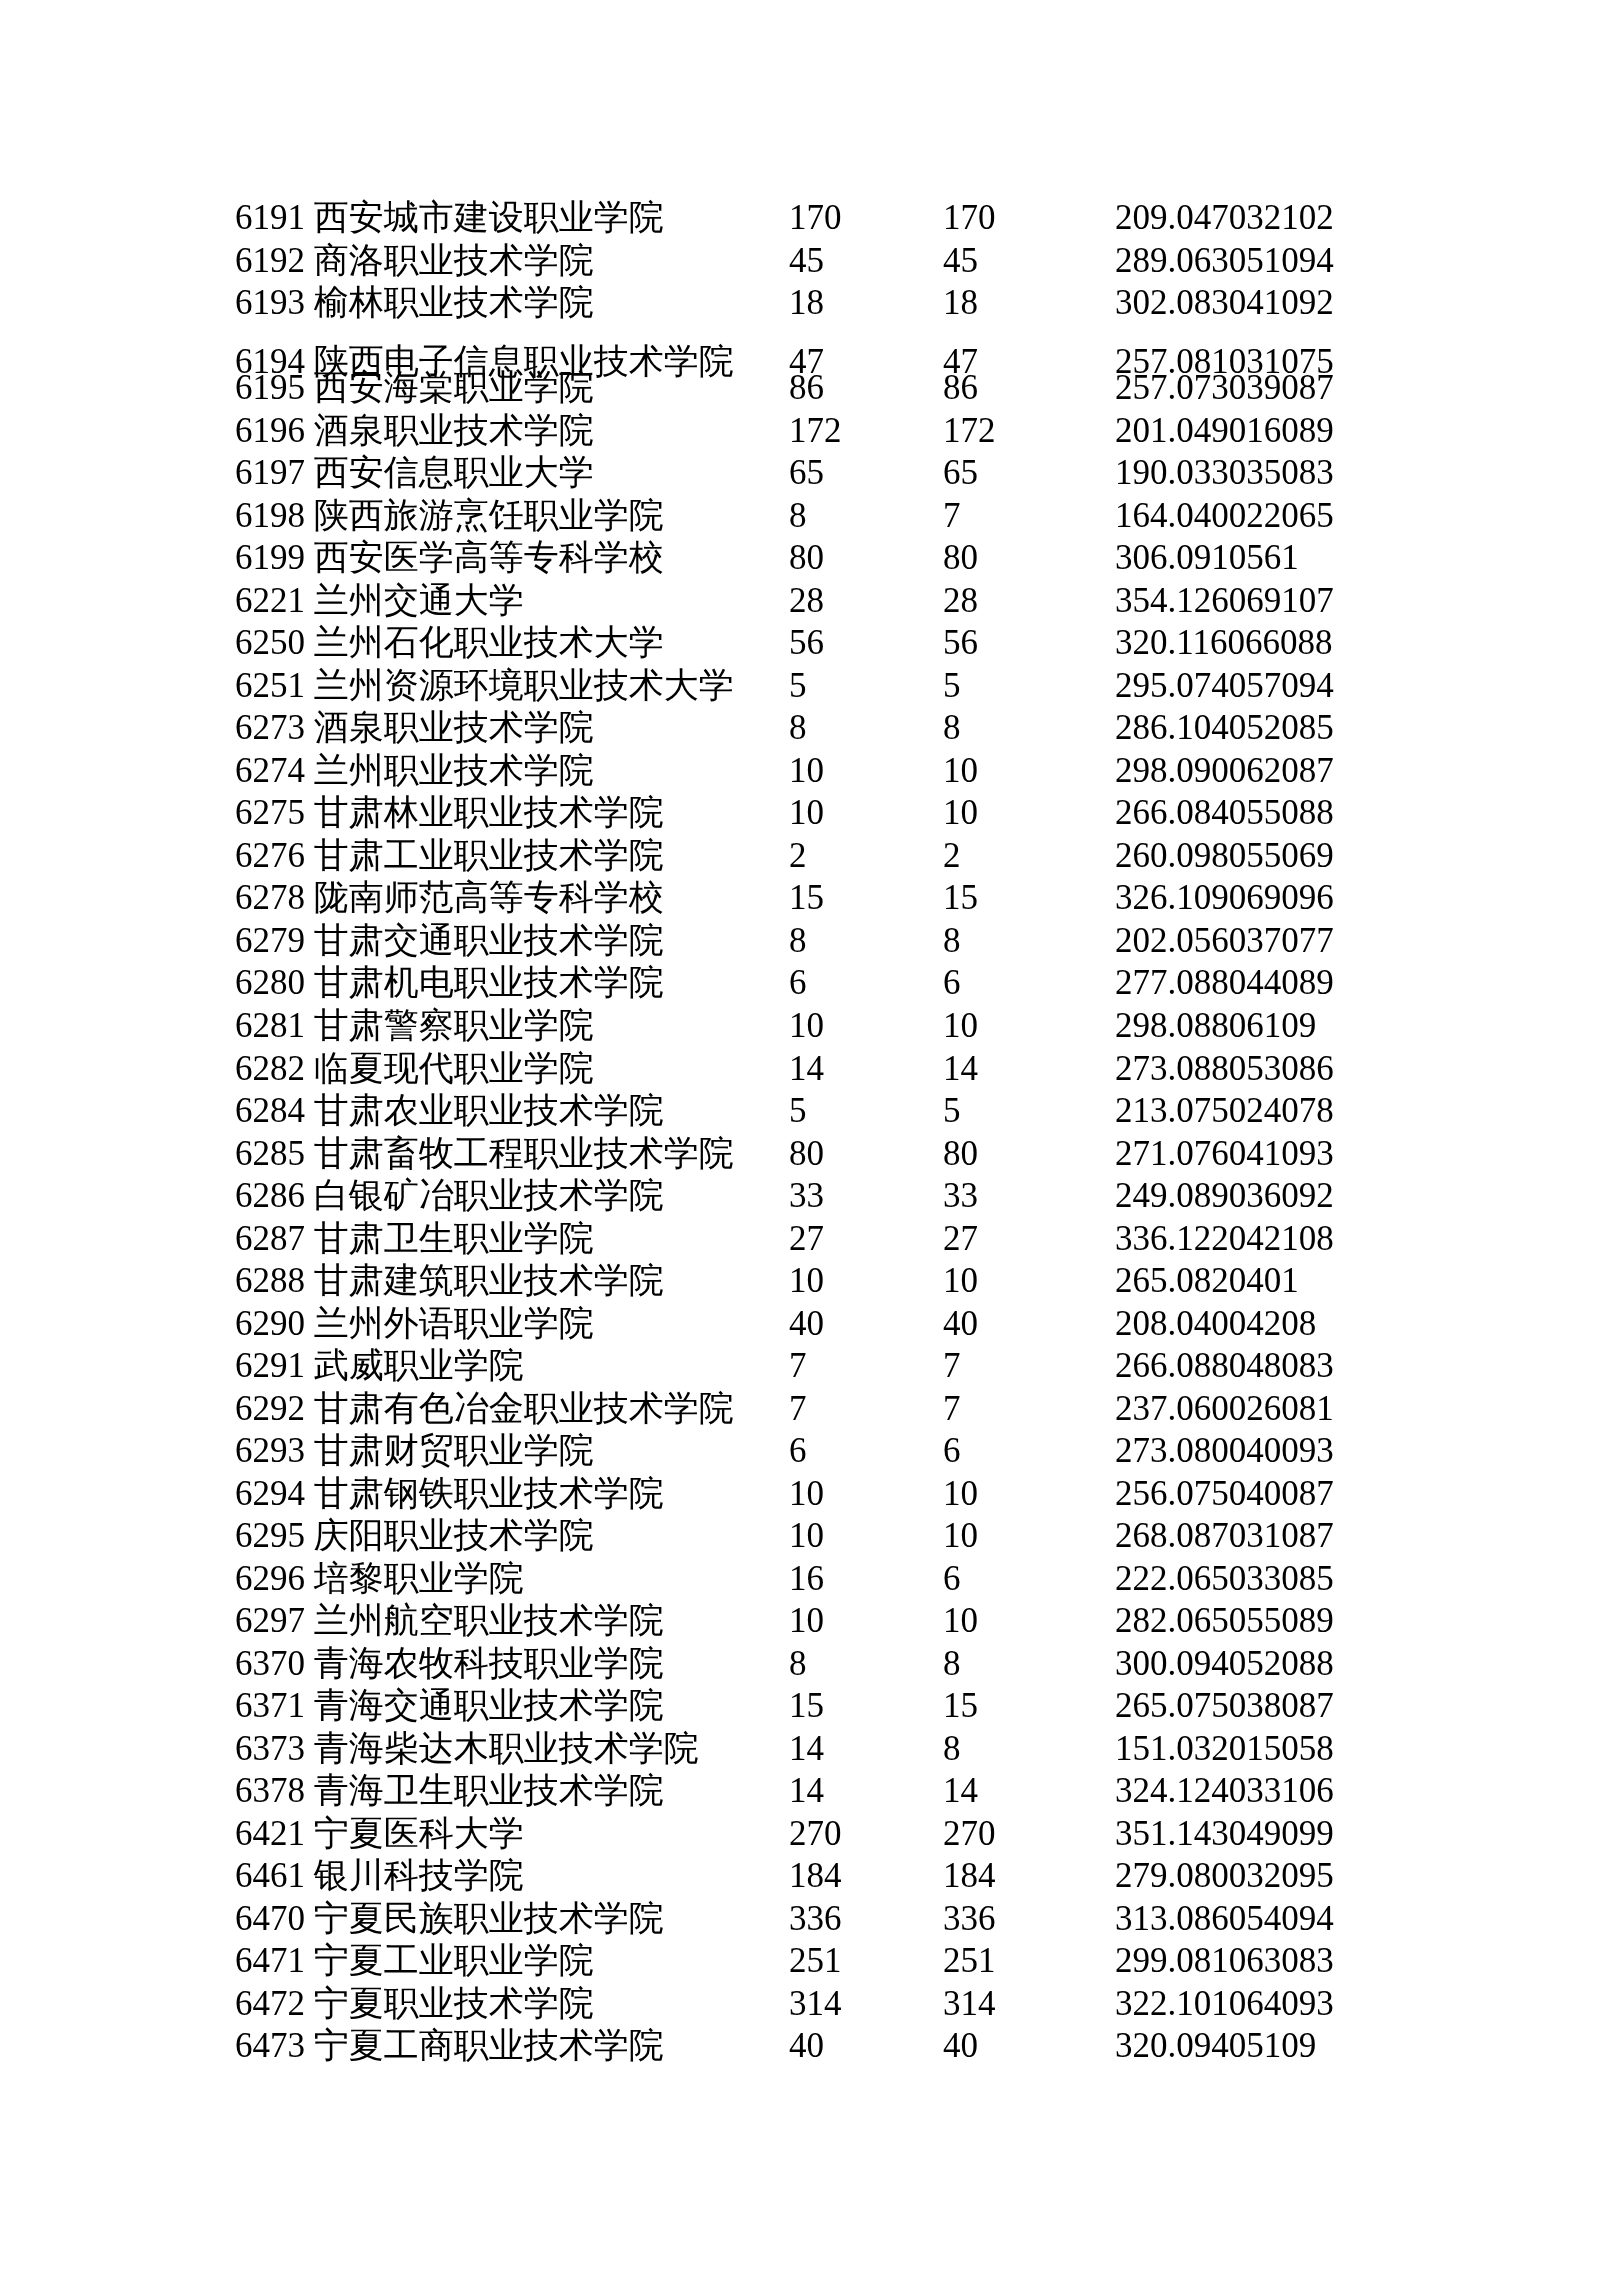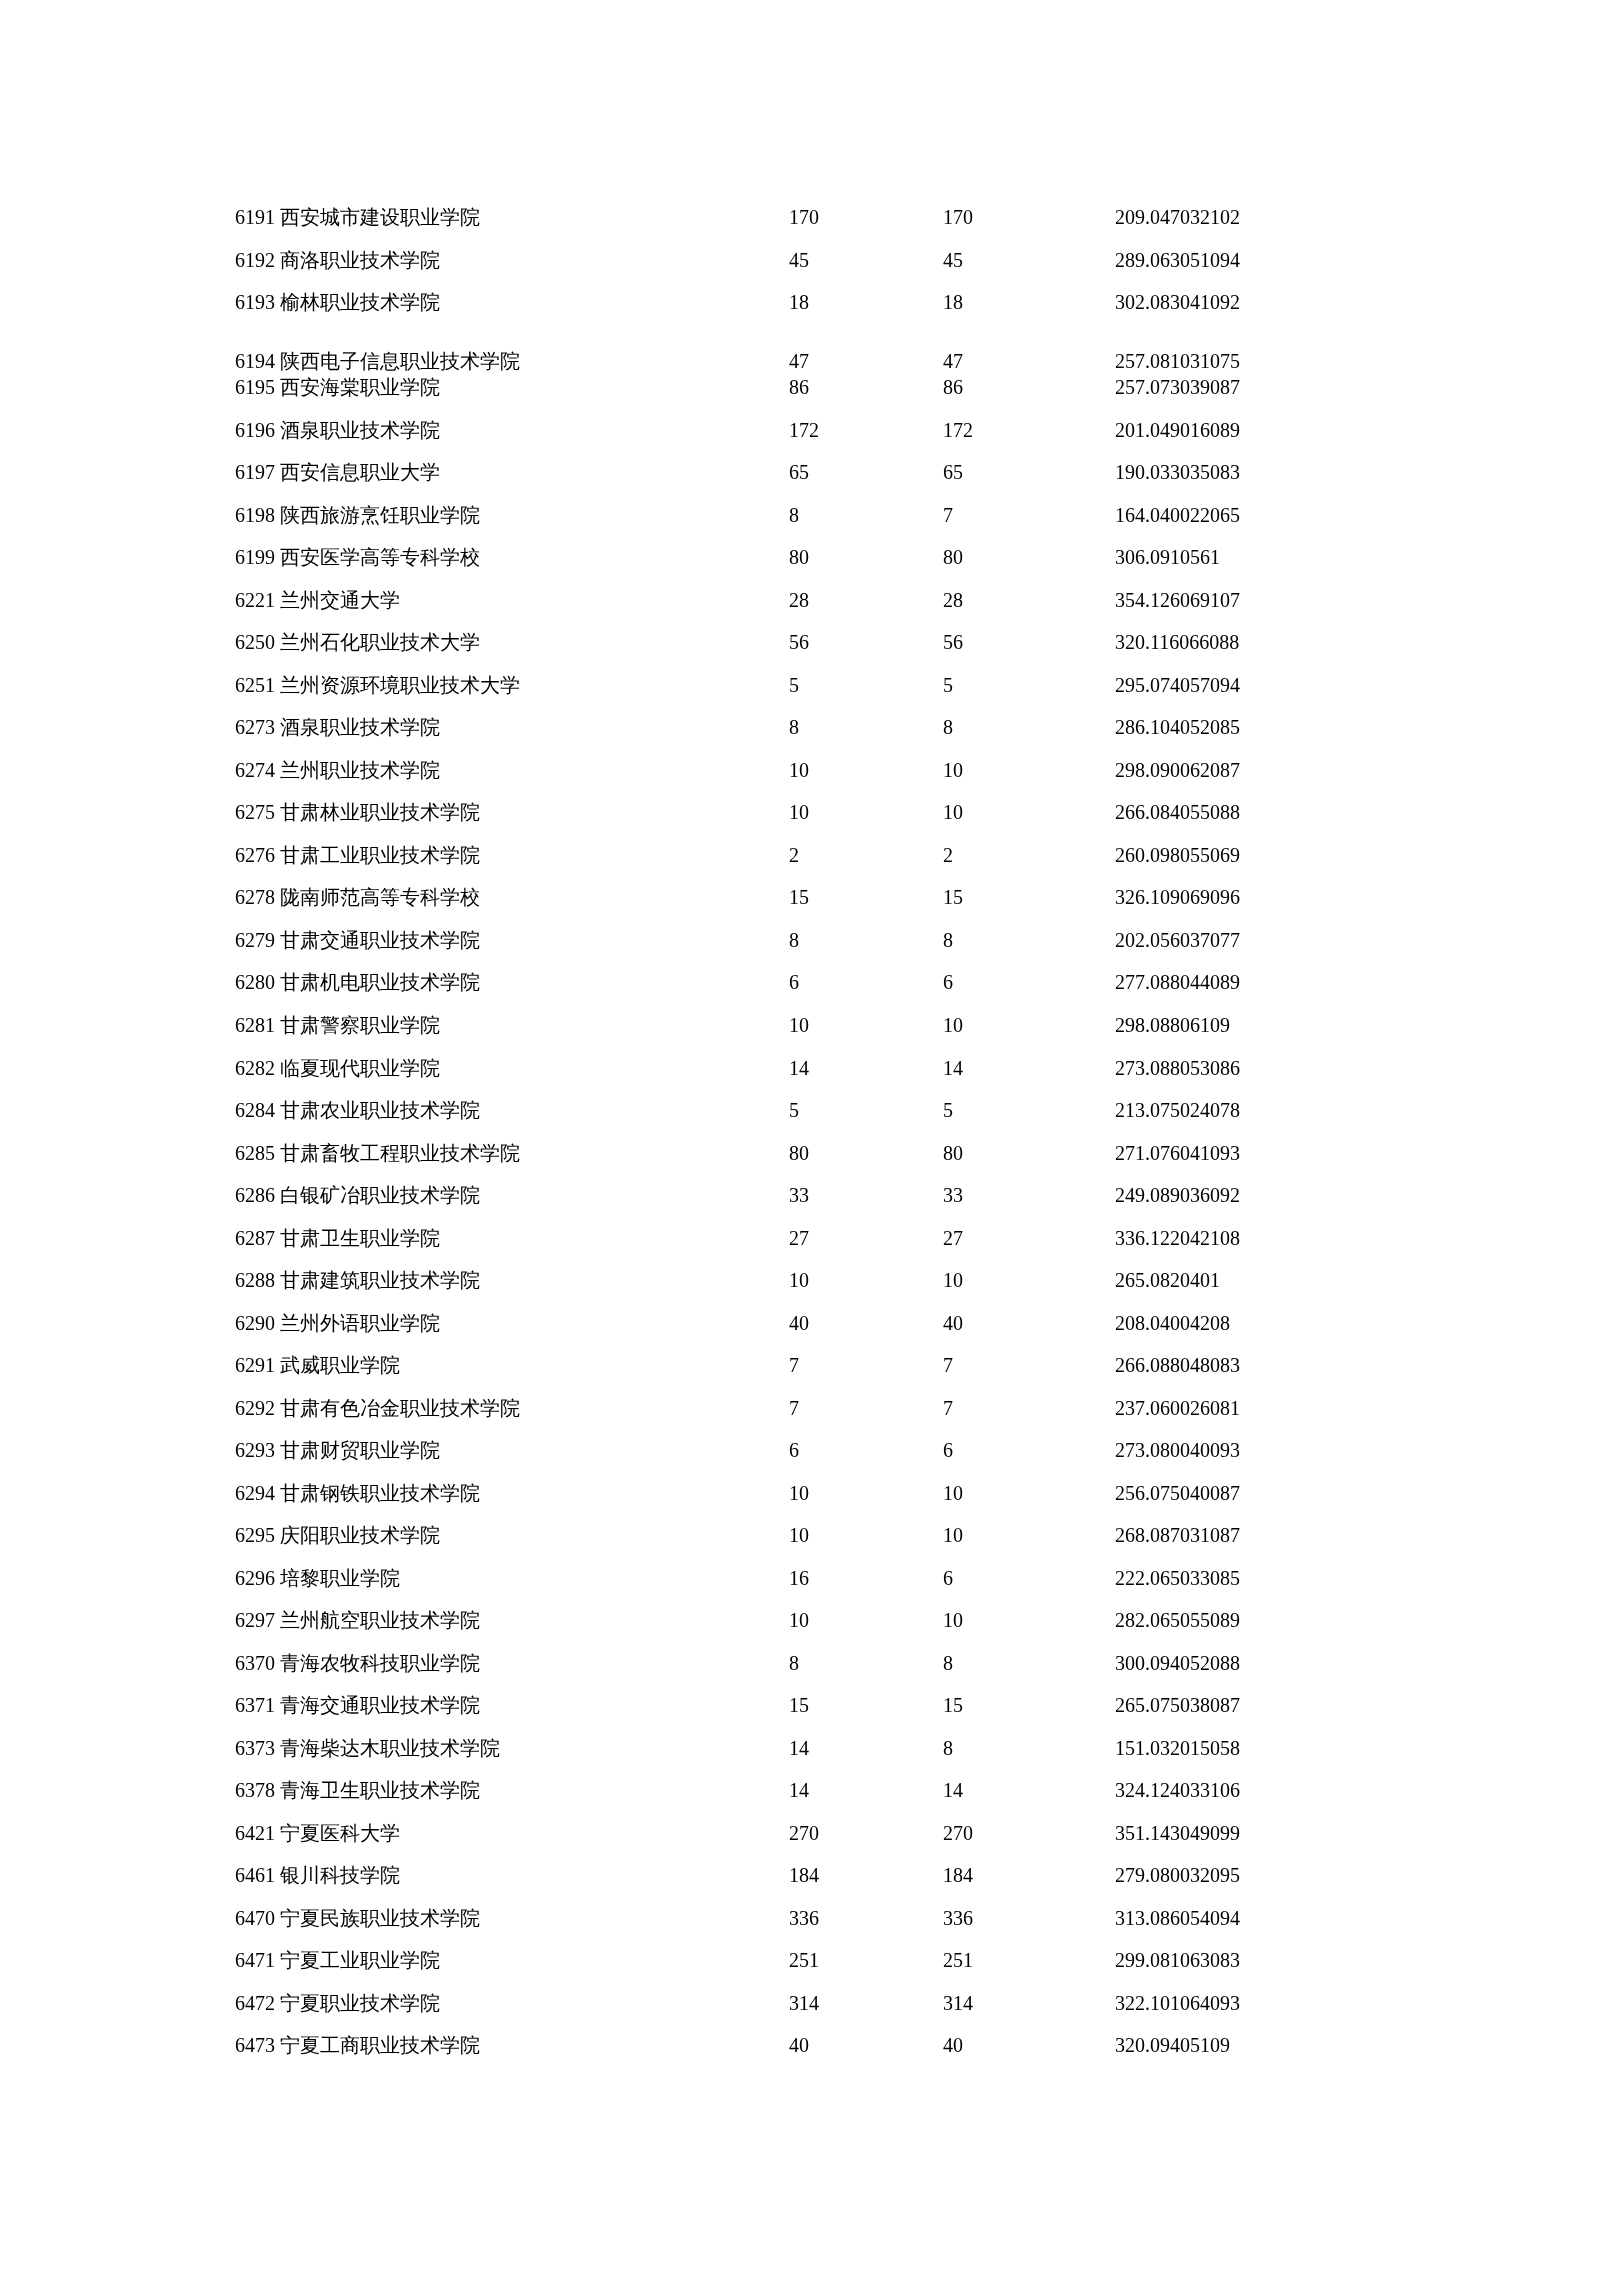--- a/index.html
+++ b/index.html
@@ -27,21 +27,21 @@
     left: 0;
     top: 0;
     width: 1621px;
   }
   .row {
     position: absolute;
     left: 0;
     width: 1621px;
     height: 43px;
     line-height: 43px;
-    font-size: 20px;
+    font-size: 35px;
     white-space: nowrap;
   }
   .cell {
     position: absolute;
     top: 0;
     height: 43px;
   }
   .c-name { left: 235px; }
   .c-plan { left: 789px; }
   .c-admit { left: 943px; }

